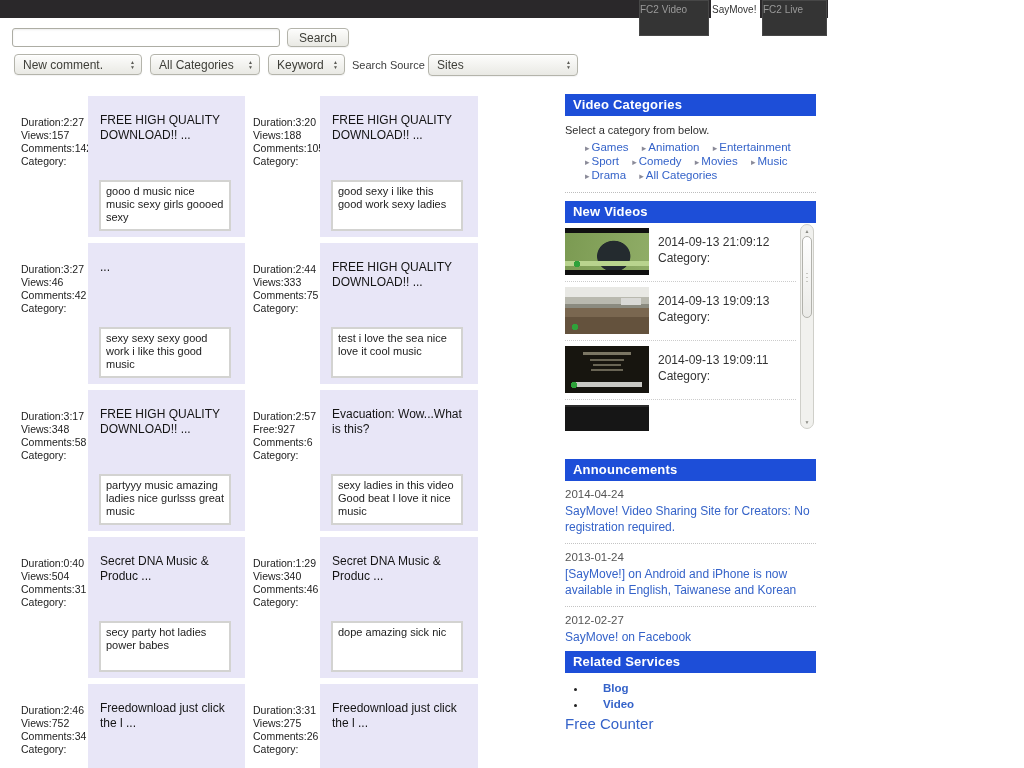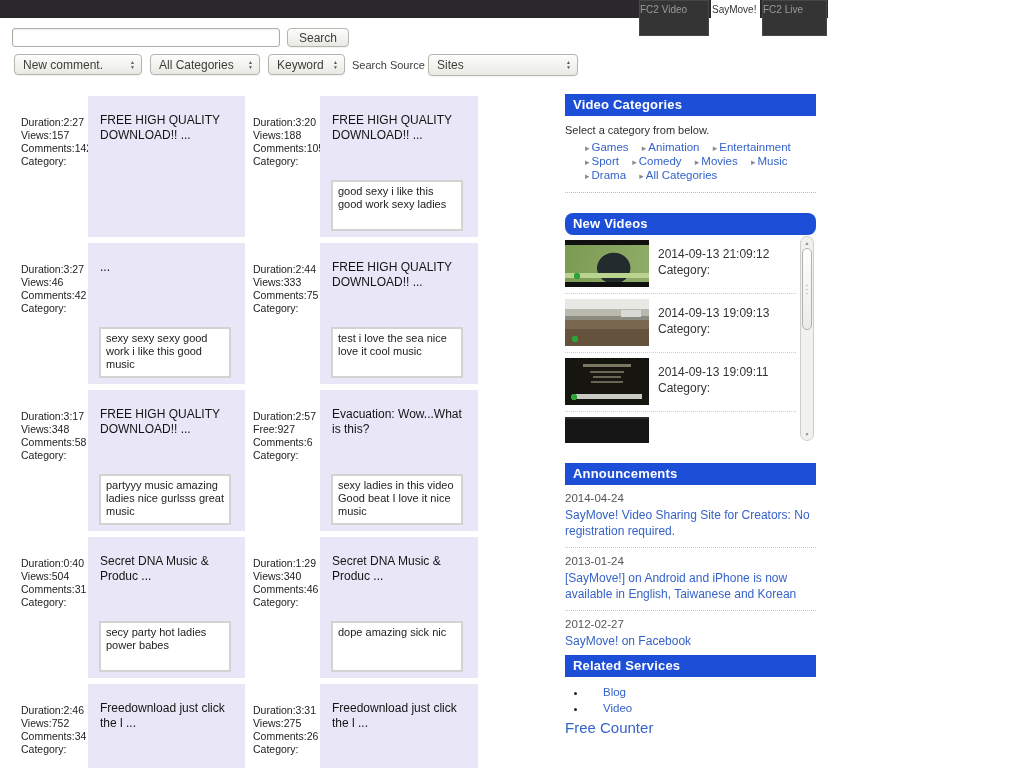--- a/index.html
+++ b/index.html
@@ -51,21 +51,21 @@
   
   .sidebar { position:absolute; left:565px; top:94px; width:251px; }
   .sec-header { height:22px; background:#1d4ed8; color:#fff; font-size:13px; font-weight:bold;
                 padding:3px 8px; letter-spacing:.2px; }
   .intro { margin:8px 0 5px; font-size:11px; color:#2e2e2e; }
   .cat-links { font-size:11.5px; line-height:13px;margin-left:20px; }
   .cat { display:inline-block; margin:0 10px 0 0; }
   .arr { font-style:normal; font-size:9px; color:#8a8a98; margin-right:2px; }
   a.link { color:#3563c9; text-decoration:none; cursor:pointer; }
   .dotted { border-top:1px dotted #bdbdbd; margin-top:9px; }
-  .hdr-nv { margin-top:20px;border-radius:8px; }
+  .hdr-nv { margin-top:8px; }
 
   .nv-scroll { position:relative; height:208px; overflow:hidden; padding-right:20px; }
   .nv-item { display:flex; padding:5px 0 6px; border-bottom:1px dotted #ccc; }
   .nv-item.last { border-bottom:none; }
   .thumb { width:84px; height:47px; flex:0 0 84px; margin-right:9px; border:0; cursor:pointer; }
   .t-suit { background:
       radial-gradient(circle 3.5px at 12px 36px, #2fa23a 90%, rgba(0,0,0,0) 100%),
       linear-gradient(180deg,#101010 0 5px,rgba(0,0,0,0) 5px 33px,#b9d48e 33px 38px,rgba(0,0,0,0) 38px 42px,#101010 42px),
       radial-gradient(ellipse 28px 26px at 58% 60%, #242b2f 58%, rgba(0,0,0,0) 61%),
       linear-gradient(100deg,#7b9a52,#90ad67); }
@@ -88,29 +88,29 @@
 
   .sb { position:absolute; right:2px; top:1px; height:205px; width:14px;
         background:#f1f1ee; border:1px solid #cfcfc9; border-radius:7px; }
   .sb-arrow { position:absolute; left:0; right:0; text-align:center; font-size:5px; color:#8a8a84; }
   .sb-up { top:3px; } .sb-down { bottom:3px; }
   .sb-thumb { position:absolute; left:1px; right:1px; top:11px; height:82px;
               background:linear-gradient(#fefefe,#ebebe8); border:1px solid #b2b2ac; border-radius:6px; cursor:grab; }
   .sb-grip { position:absolute; left:3px; right:3px; top:36px; height:9px;
              background:repeating-linear-gradient(180deg,#c6c6c0 0 1px,rgba(0,0,0,0) 1px 4px); }
 
-  .hdr-ann { margin-top:20px; }
+  .hdr-ann { margin-top:28px; }
   .ann-item { padding:7px 0 8px; border-bottom:1px dotted #c4c4c4; }
   .ann-item.last { border-bottom:none; padding-bottom:6px; }
   .ann-date { font-size:11.5px; color:#555; margin-bottom:3px; }
   .ann-link { display:block; font-size:12px; line-height:16px; }
 
   .svc-list { margin:7px 0 3px 22px; }
   .svc-list li { font-size:11.5px; line-height:16px; color:#222; }
-  .svc-list a { font-weight:normal;padding-left:16px; }
+  .svc-list a { font-weight:bold;padding-left:16px; }
   .free-counter { display:block; font-size:15px; margin-top:1px; }
 </style>
 </head>
 <body>
 
 <div class="page">
 
   <div class="topbar">
     <div class="tab t1">FC2 Video</div>
     <div class="tab t2">SayMove!</div>
@@ -153,20 +153,21 @@
   <div class="listings">
 
     <div class="meta">
       <div>Duration:2:27</div>
       <div>Views:157</div>
       <div>Comments:142</div>
       <div>Category:</div>
     </div>
     <div class="card">
       <div class="title">FREE HIGH QUALITY DOWNLOAD!! ...</div>
+      <div class="comment">gooo d music nice music sexy girls goooed sexy</div>
     </div>
     <div class="meta m2">
       <div>Duration:3:20</div>
       <div>Views:188</div>
       <div>Comments:105</div>
       <div>Category:</div>
     </div>
     <div class="card">
       <div class="title">FREE HIGH QUALITY DOWNLOAD!! ...</div>
       <div class="comment">good sexy i like this good work sexy ladies</div>

